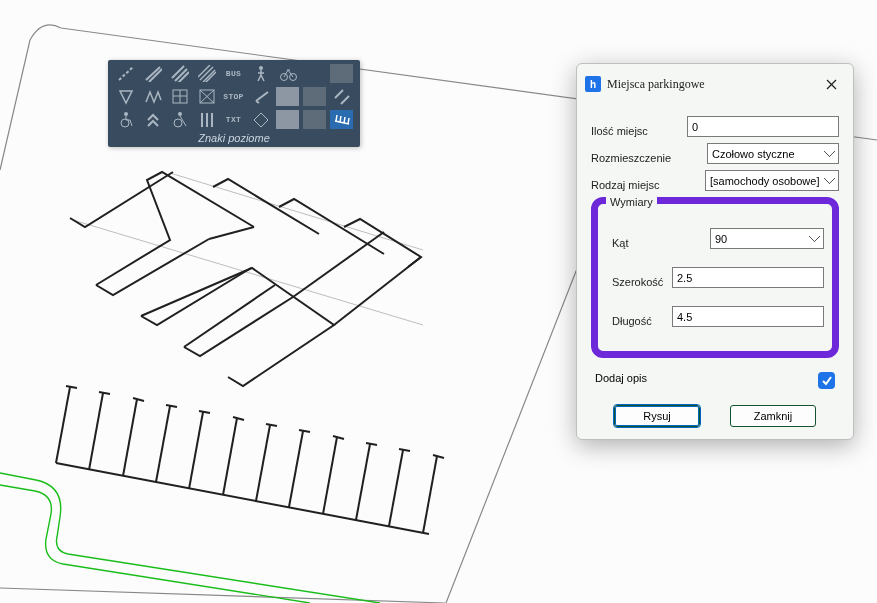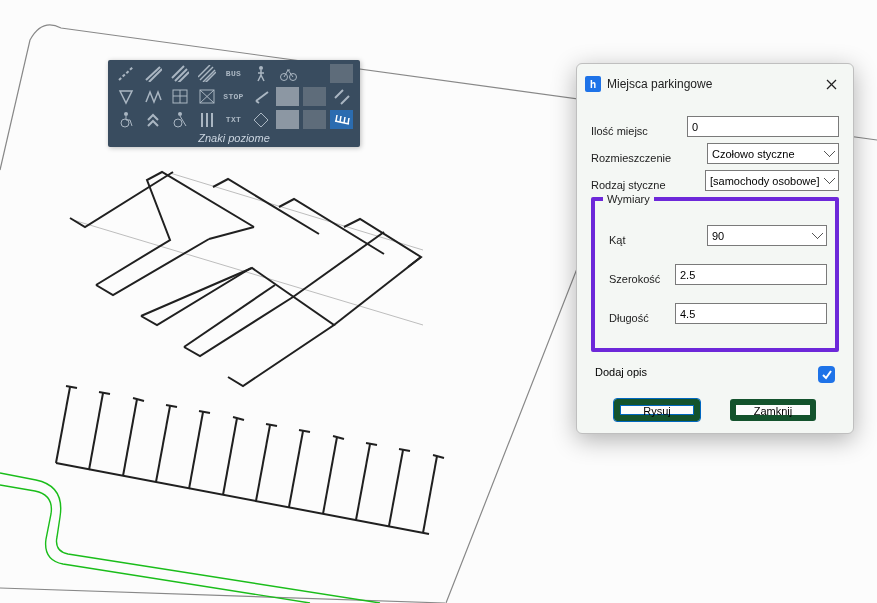--- a/index.html
+++ b/index.html
@@ -88,21 +88,21 @@
     align-items:center;
     gap:6px;
     padding:8px 10px 8px 8px;
     font-size:12px;
     color:#222;
   }
   .dialog-icon{
     width:16px;height:16px;background:#1e73e8;border-radius:2px;
     display:flex;align-items:center;justify-content:center;color:#fff;font-size:10px;font-weight:bold;
   }
-  .dialog-title{flex:1;}
+  .dialog-title{flex:1;font-family:Liberation Serif, serif;}
   .dialog-close{
     width:24px;height:24px;display:flex;align-items:center;justify-content:center;
     cursor:pointer;border-radius:3px;font-size:13px;color:#222;
   }
   .dialog-body{
     padding:6px 14px 12px;
   }
   .field-row{
     display:flex;align-items:flex-end;
     margin:6px 0;
@@ -123,22 +123,22 @@
   .field-select{
     appearance:none;
     padding-right:18px;
     background-image:linear-gradient(45deg,transparent 46%,#555 46%,#555 54%,transparent 54%),
                      linear-gradient(-45deg,transparent 46%,#555 46%,#555 54%,transparent 54%);
     background-position:right 8px center,right 3px center;
     background-size:6px 6px,6px 6px;
     background-repeat:no-repeat;
   }
   .group{
-    border:4px solid #6d28d9;
-    border-radius:2px;
+    border:7px solid #6d28d9;
+    border-radius:12px;
     padding:6px 8px 6px;
     margin-top:6px;
     position:relative;
   }
   .group-title{
     position:absolute;top:-8px;left:8px;
     background:#f4f7f4;padding:0 4px;color:#222;
   }
   .group .field-row{margin:18px 0;}
   .group .field-label{width:92px;margin-left:6px;}
@@ -150,21 +150,21 @@
     width:17px;height:17px;border-radius:4px;background:#1e73e8;
     display:flex;align-items:center;justify-content:center;color:#fff;font-size:11px;
     cursor:pointer;
   }
   .dialog-buttons{
     display:flex;gap:30px;justify-content:center;
     padding-top:2px;
   }
   .btn{
     min-width:86px;height:22px;
-    border:6px solid #14532d;border-radius:3px;
+    border:1px solid #14532d;border-radius:3px;
     background:#fdfdfd;
     font:inherit;cursor:pointer;
   }
   .btn.focused{
     outline:1px solid #0067c0;
     box-shadow:0 0 0 1px #0067c0 inset;
   }
 </style>
 </head>
 <body>
@@ -410,21 +410,21 @@
       <div class="field-label">Ilość miejsc</div>
       <input class="field-input" value="0" style="">
     </div>
     <div class="field-row">
       <div class="field-label">Rozmieszczenie</div>
       <select class="field-select">
         <option>Czołowo styczne</option>
       </select>
     </div>
     <div class="field-row">
-      <div class="field-label">Rodzaj styczne</div>
+      <div class="field-label">Rodzaj miejsc</div>
       <select class="field-select">
         <option>[samochody osobowe]</option>
       </select>
     </div>
 
     <div class="group">
       <div class="group-title">Wymiary</div>
       <div class="field-row">
         <div class="field-label">Kąt</div>
         <select class="field-select">

